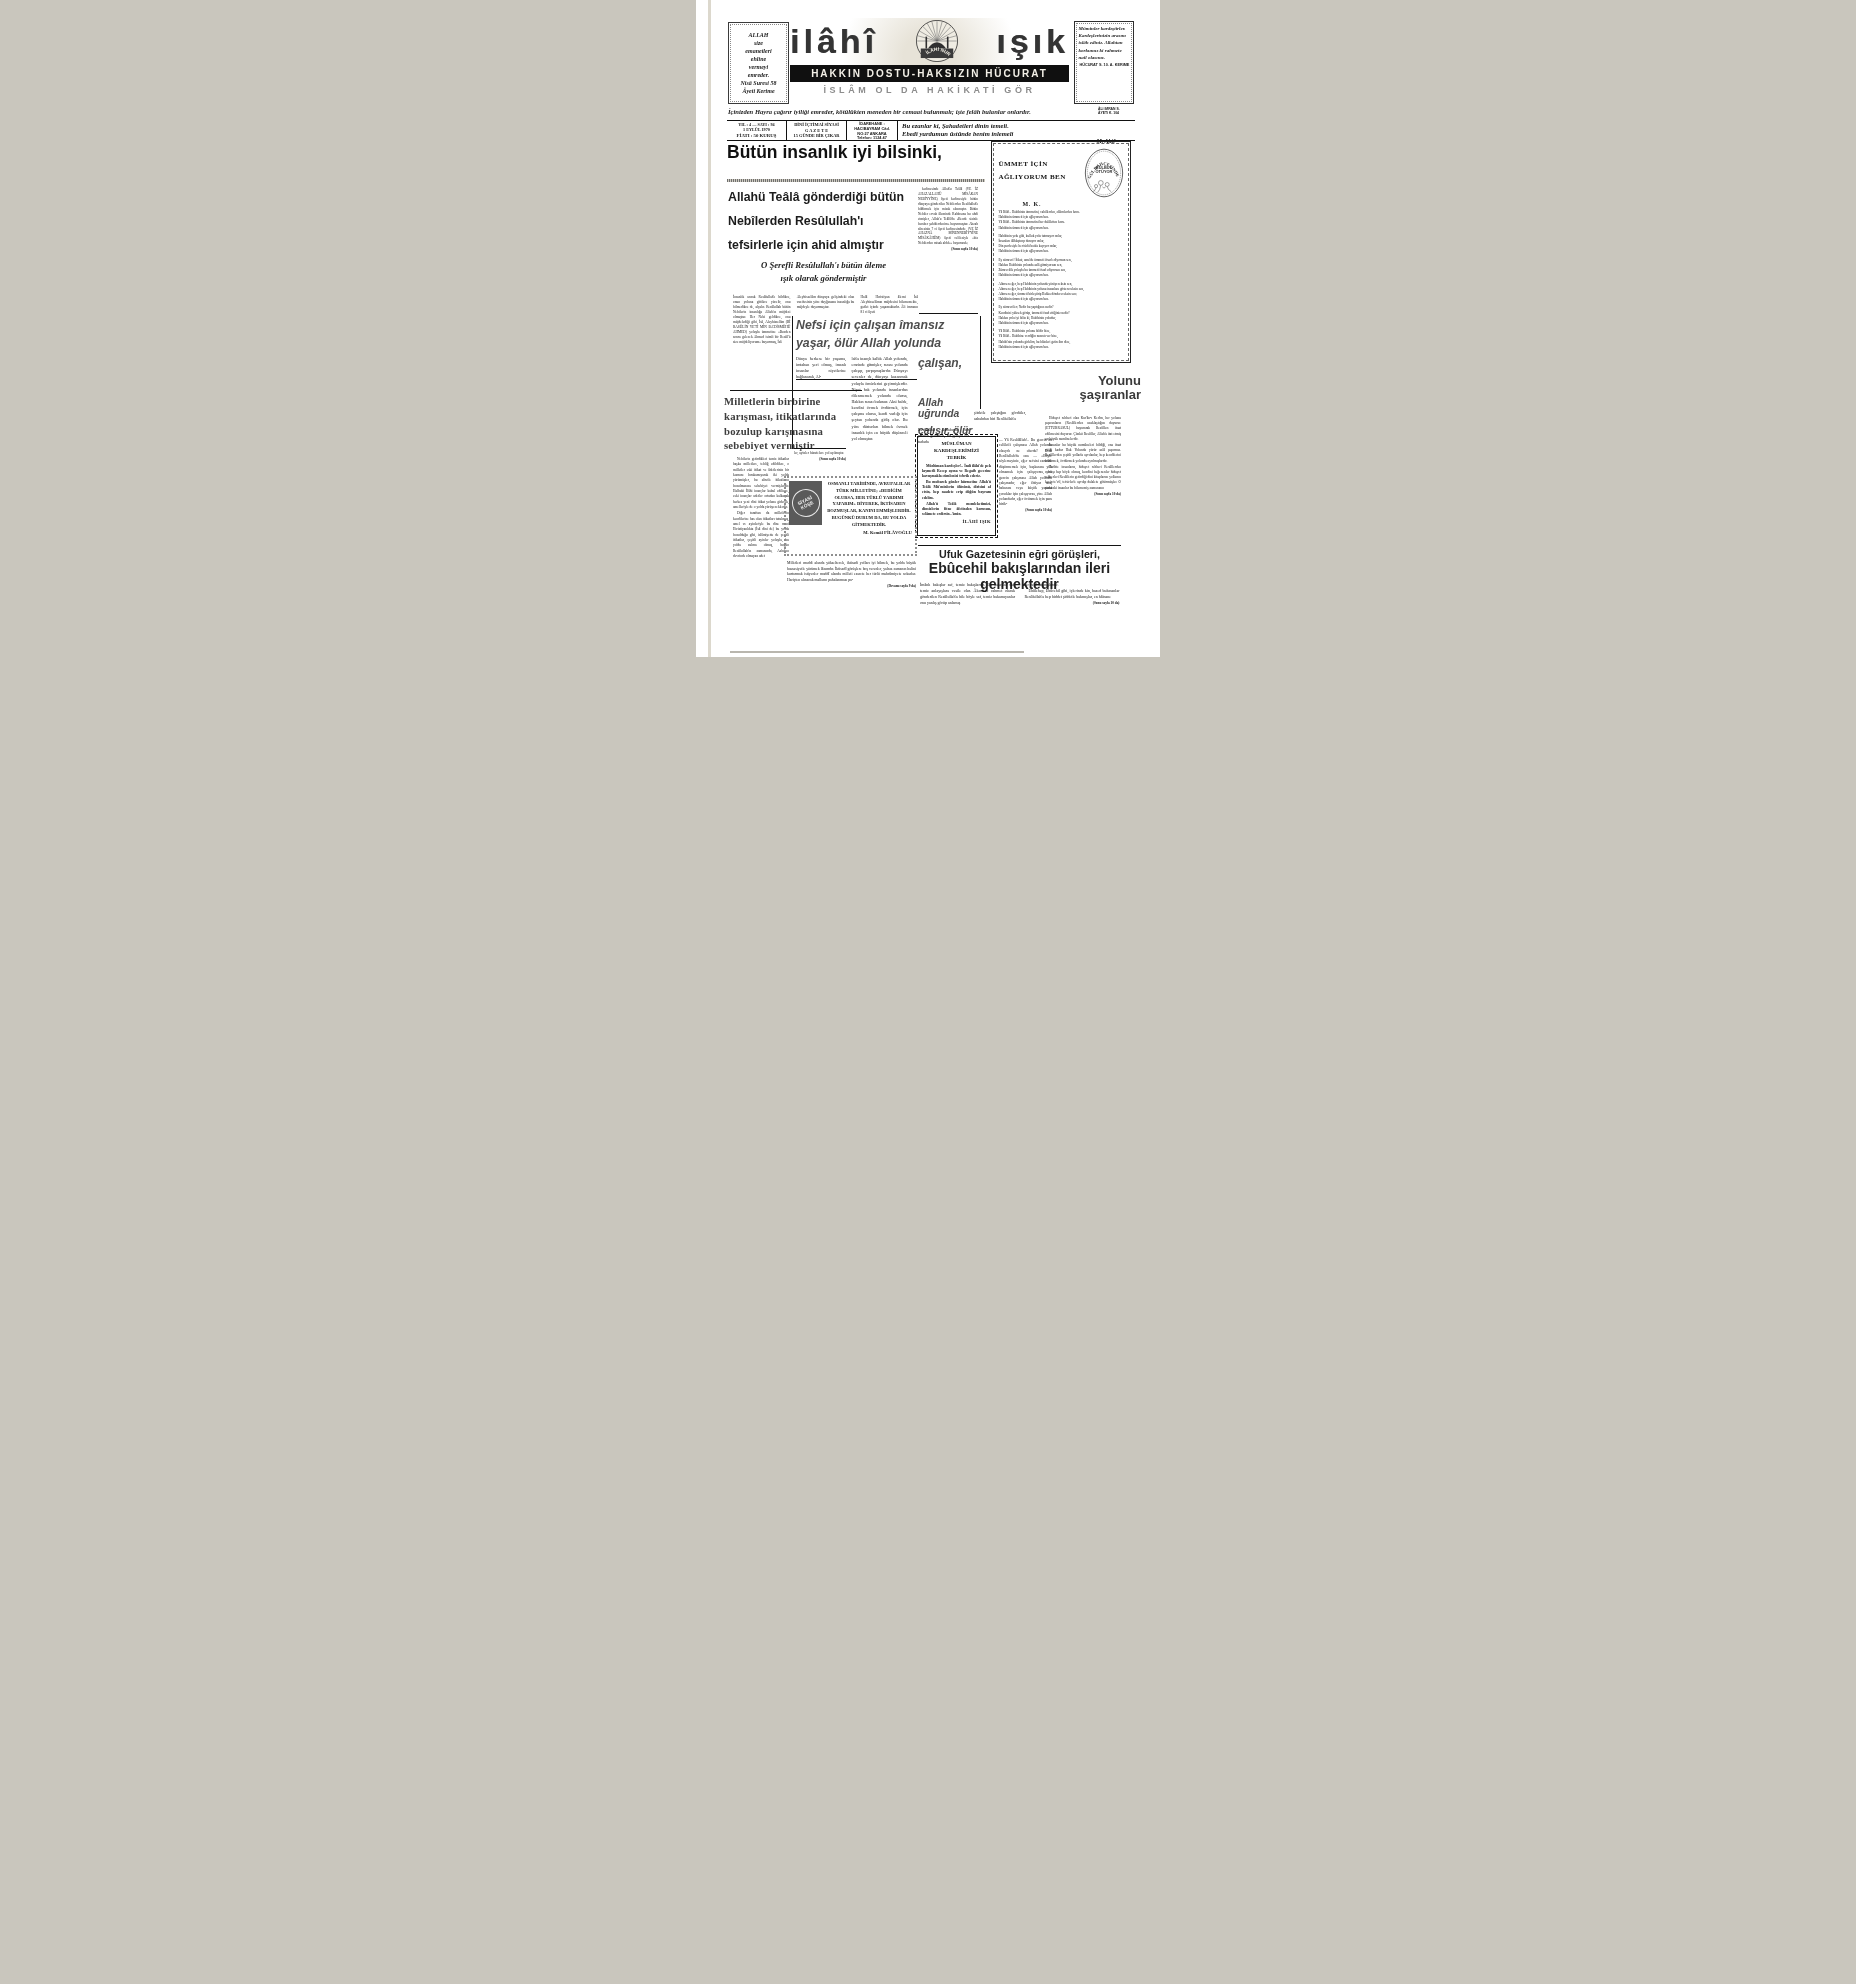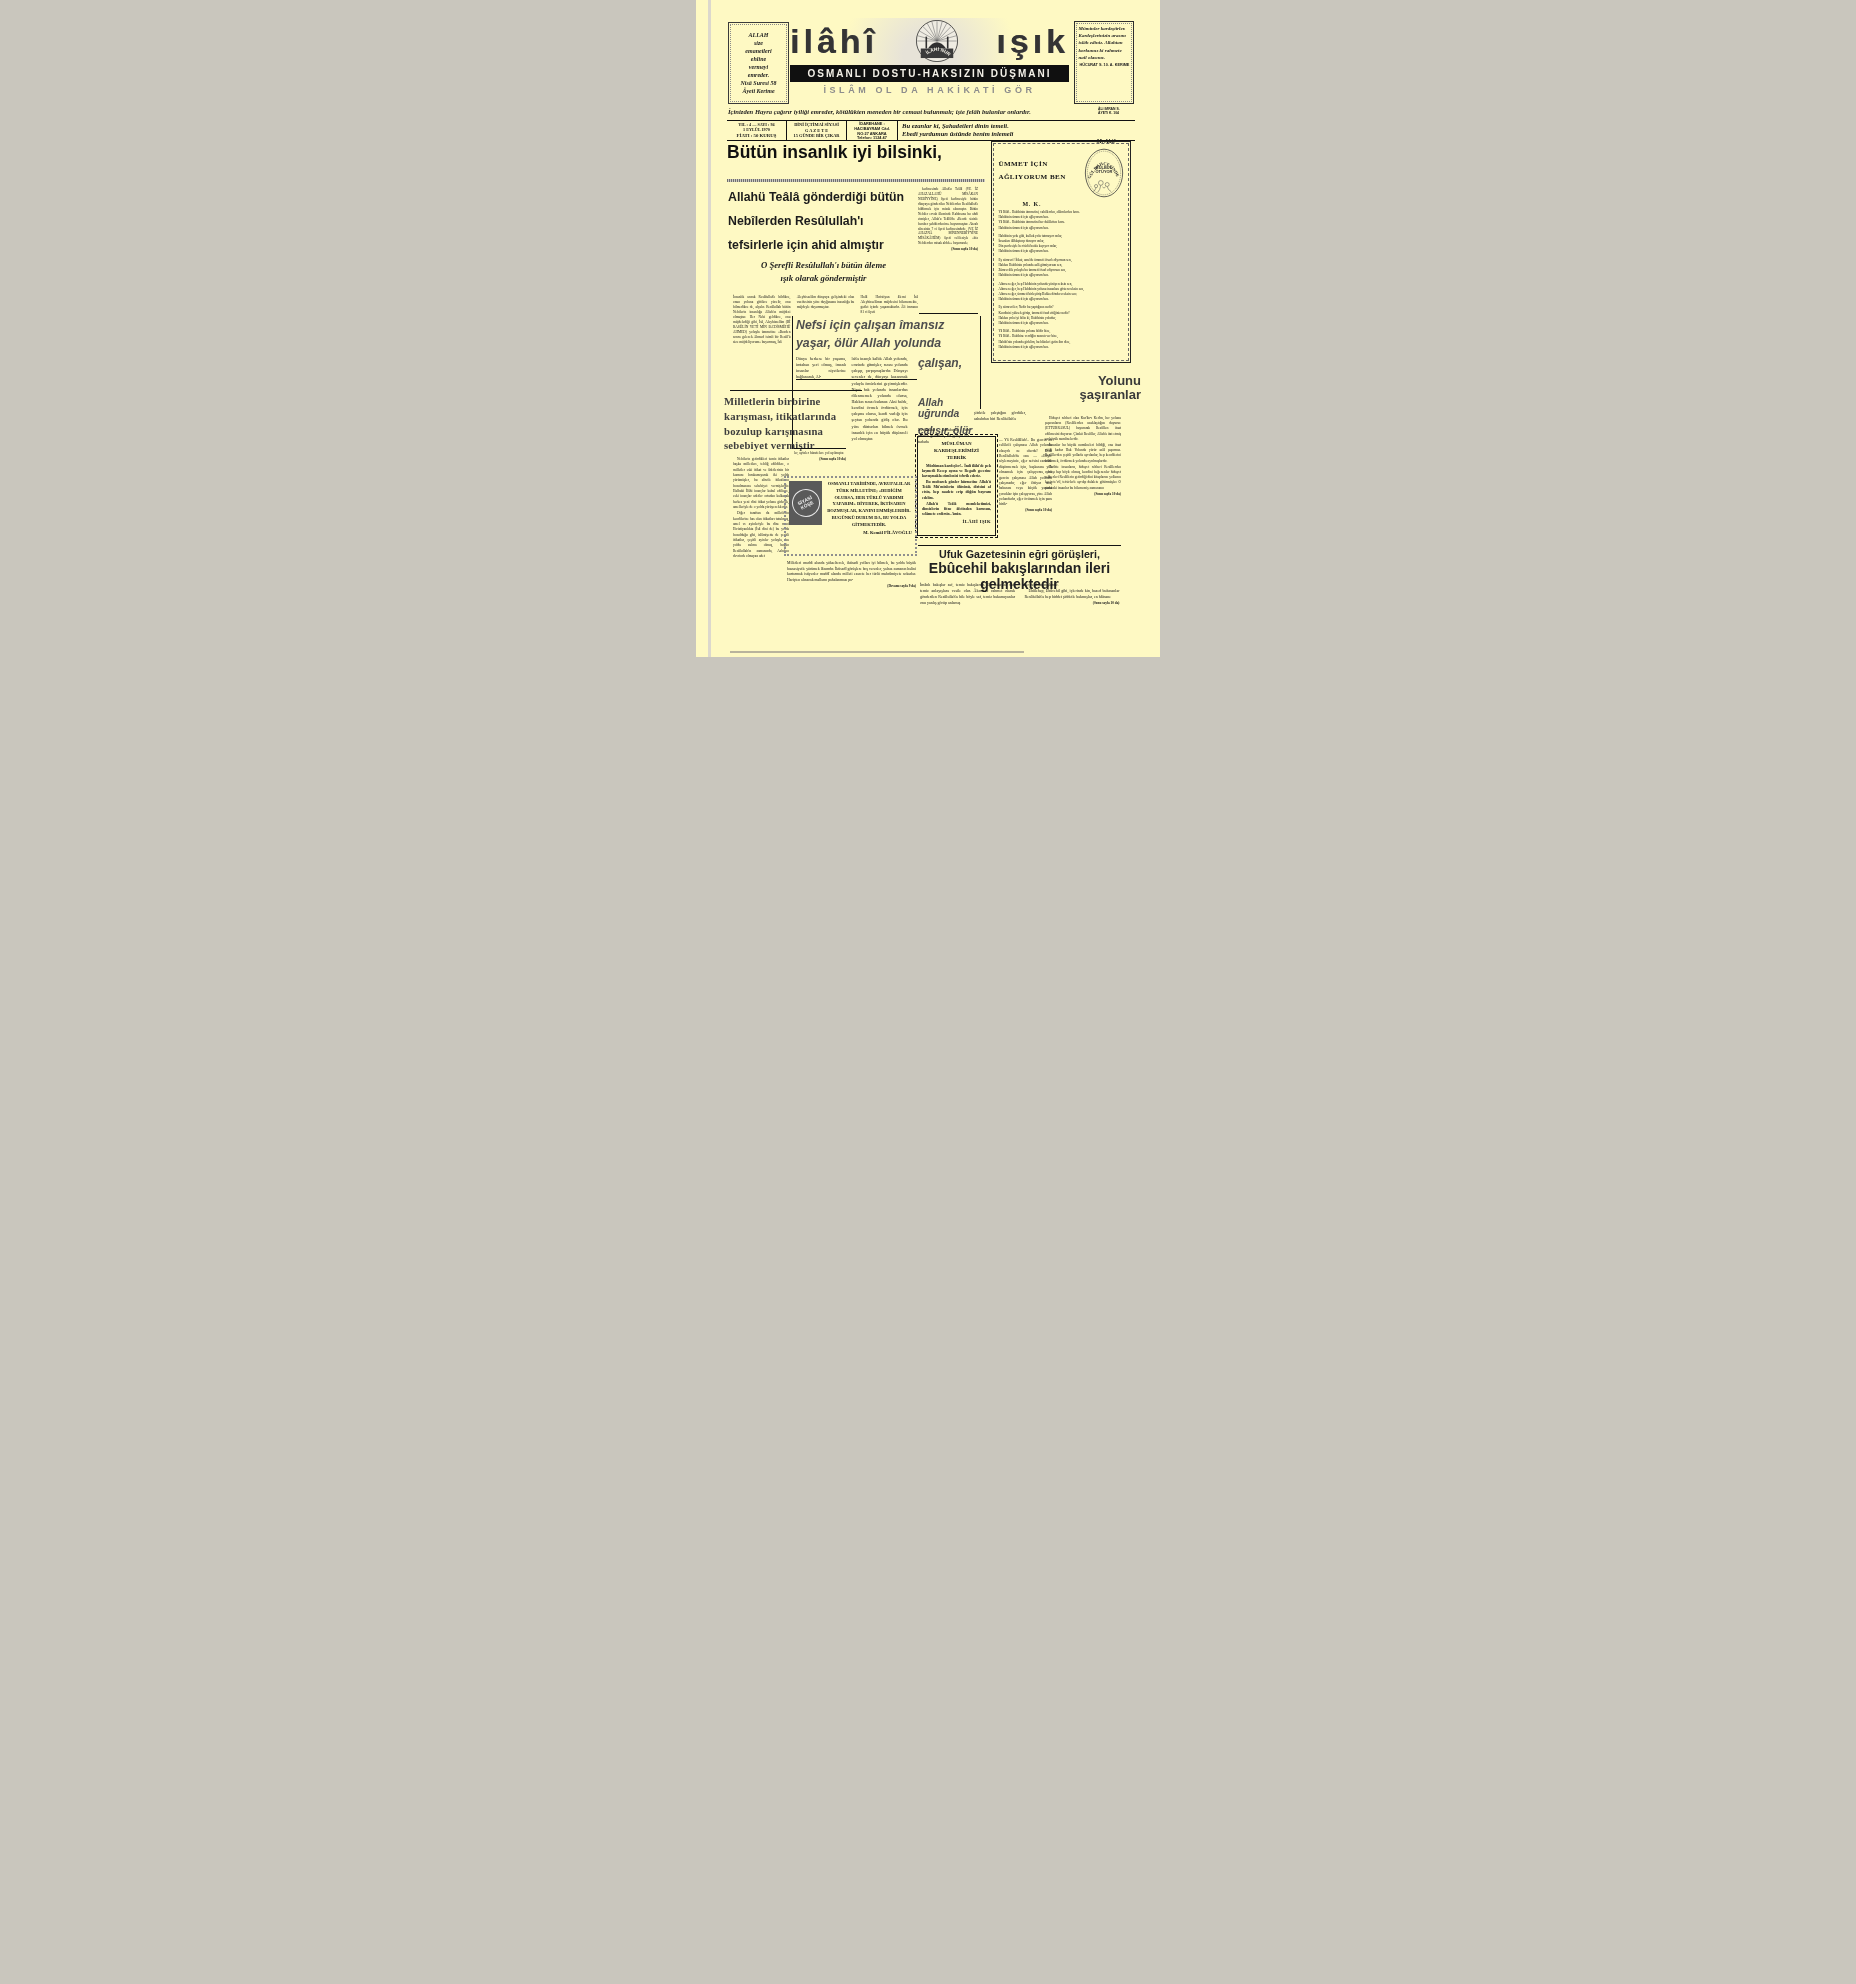--- a/index.html
+++ b/index.html
@@ -1,16 +1,16 @@
 <!DOCTYPE html>
 <html style="font-size:6.4px"><head>
 <meta charset="utf-8">
 <style>
   html,body{margin:0;padding:0;background:#c9c6bd;}
-  #page{position:relative;width:464px;height:657px;margin:0 auto;background:#fef9c3;color:#151515;
+  #page{position:relative;width:464px;height:657px;margin:0 auto;background:#ffffff;color:#151515;
         font-family:"Liberation Serif",serif;overflow:hidden;}
   .abs{position:absolute;}
   .sans{font-family:"Liberation Sans",sans-serif;}
   .just{text-align:justify;text-justify:inter-word;}
   .para{text-indent:4px;text-align:justify;margin:0 0 1.2px 0;}
   .poem-line{margin:0 0 0.4px 0;}
   .stanza{margin:0 0 3.6px 0;}
   .more{font-weight:bold;text-align:right;font-size:3.4px;margin-top:0.8px;}
   .rule{background:#141414;}
   
@@ -166,21 +166,21 @@
           <path d="M30 72 Q53 40 76 72 Z" fill="#2f2f2f"></path>
           <rect x="12" y="72" width="82" height="24" fill="#3a3a3a"></rect>
           <path id="arcIN" d="M22 92 Q53 64 84 92" fill="none"></path>
           <text font-family="Liberation Sans, sans-serif" font-size="12" font-weight="bold" fill="#f2efe5">
             <textPath href="#arcIN" startOffset="8">İLAHİ NUR</textPath>
           </text>
         </svg>
       </span>
       <span class="title-word">ışık</span>
     </div>
-    <div id="band">OSMANLI DOSTU-HAKSIZIN DÜŞMANI</div>
+    <div id="band">HAKKIN DOSTU-HAKSIZIN HÜCURAT</div>
     <div id="subband">İSLÂM OL DA HAKİKATİ GÖR</div>
   </div>
 
   <div class="abs" id="mast-right">
     <div>Müminler kardeştirler. Kardeşlerinizin arasını islâh ediniz. Allahtan korkunuz ki rahmete nail olasınız.</div>
     <div class="src">HÜCURAT S. 10. A. KERİME</div>
   </div>
 
   <div class="abs" id="script-row">
     <div class="big">İçinizden Hayra çağırır iyiliği emreder, kötülükten meneden bir cemaat bulunmalı; işte felâh bulanlar onlardır.</div>

